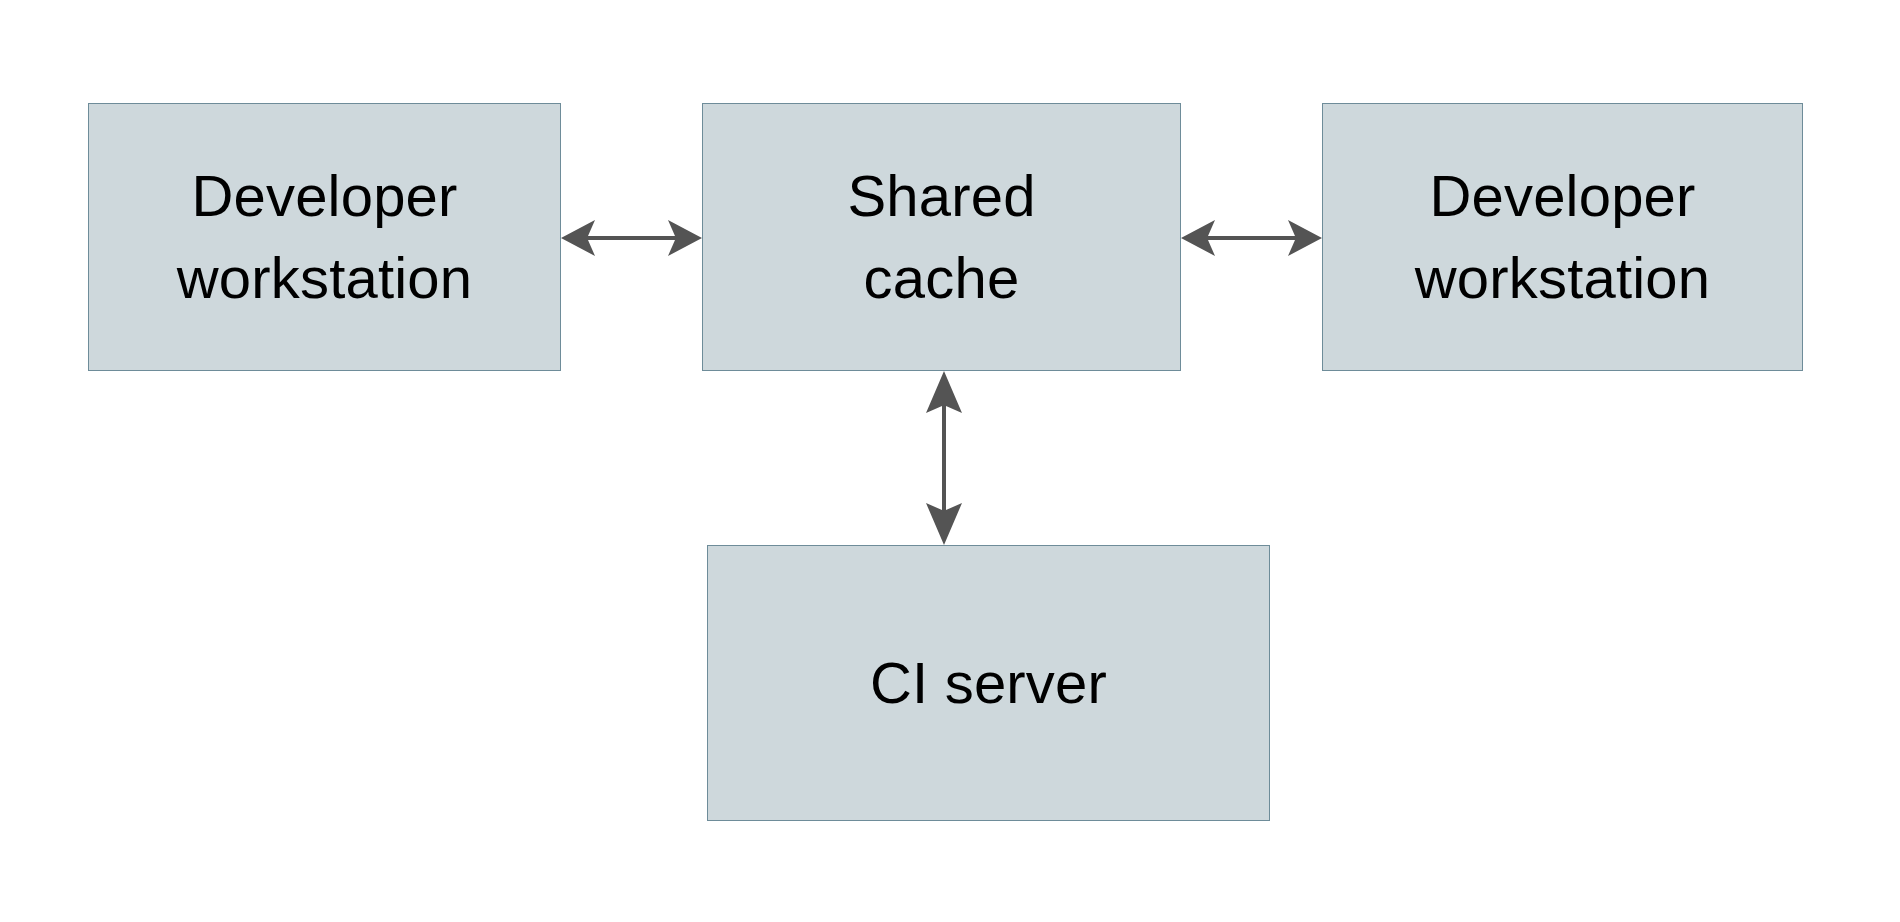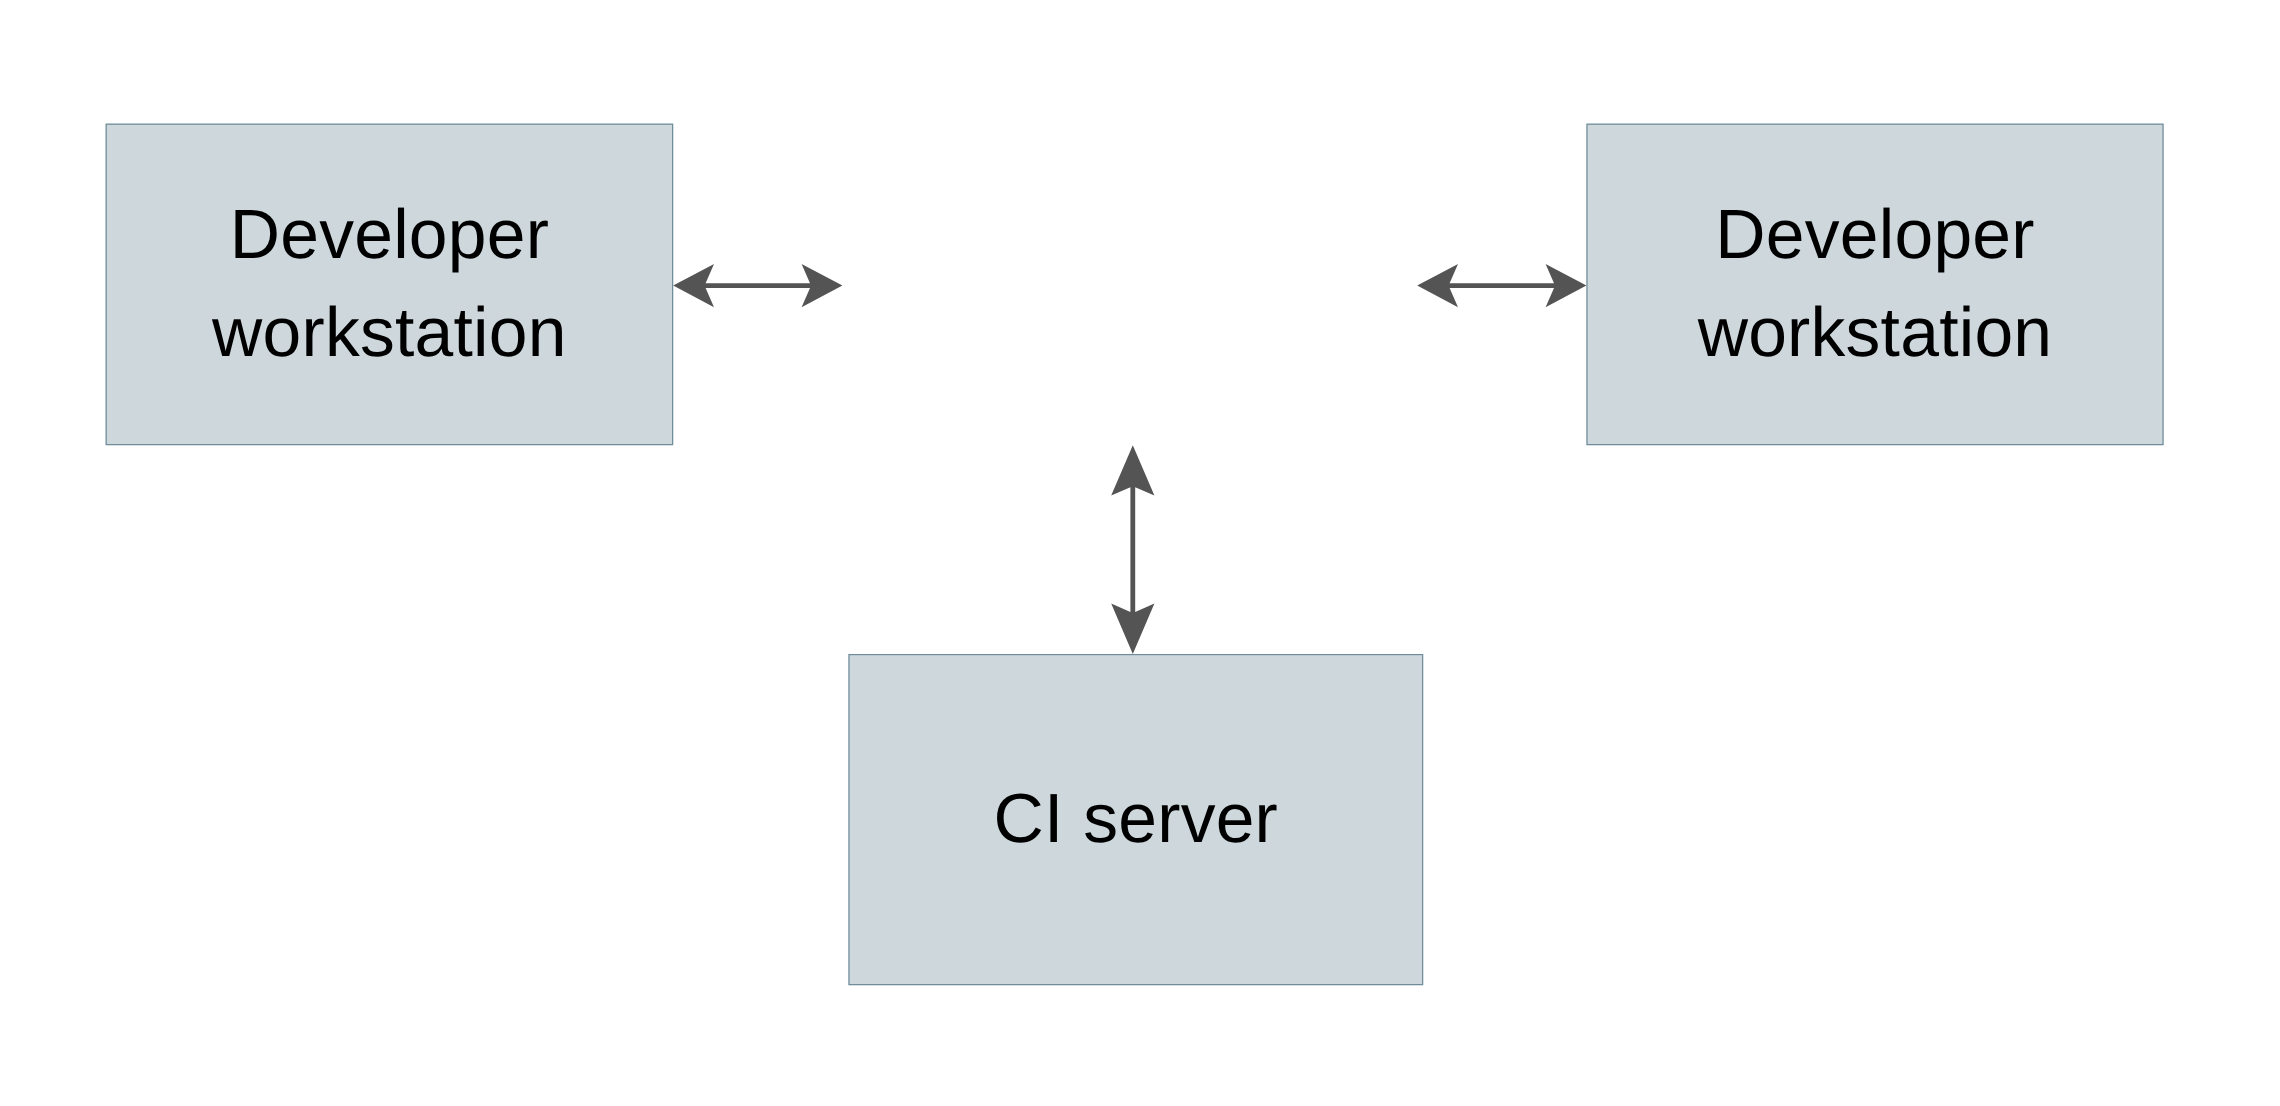--- a/index.html
+++ b/index.html
@@ -42,36 +42,40 @@
     position: absolute;
     pointer-events: none;
   }
   .edge svg {
     display: block;
     overflow: visible;
   }
   #node-dev-left  { left: 88px;   top: 103px;  width: 473px; height: 268px; }
   #node-shared    { left: 702px;  top: 103px;  width: 479px; height: 268px; }
   #node-dev-right { left: 1322px; top: 103px;  width: 481px; height: 268px; }
-  #node-ci        { left: 707px;  top: 545px;  width: 479px; height: 276px; align-items: center; }
+  #node-ci        { left: 707px;  top: 545px;  width: 563px; height: 276px; align-items: center; }
 
   #edge-left  { left: 561px;  top: 208px; width: 141px; height: 60px; }
   #edge-right { left: 1181px; top: 208px; width: 141px; height: 60px; }
   #edge-down  { left: 914px;  top: 371px; width: 60px;  height: 174px; }
 </style>
 </head>
 <body>
 
 <div id="canvas">
 
   <div class="node" id="node-dev-left">
     <span class="node-label">Developer
 workstation</span>
   </div>
 
+  <div class="node" id="node-shared">
+    <span class="node-label">Shared
+cache</span>
+  </div>
 
   <div class="node" id="node-dev-right">
     <span class="node-label">Developer
 workstation</span>
   </div>
 
   <div class="node" id="node-ci">
     <span class="node-label">CI server</span>
   </div>
 

